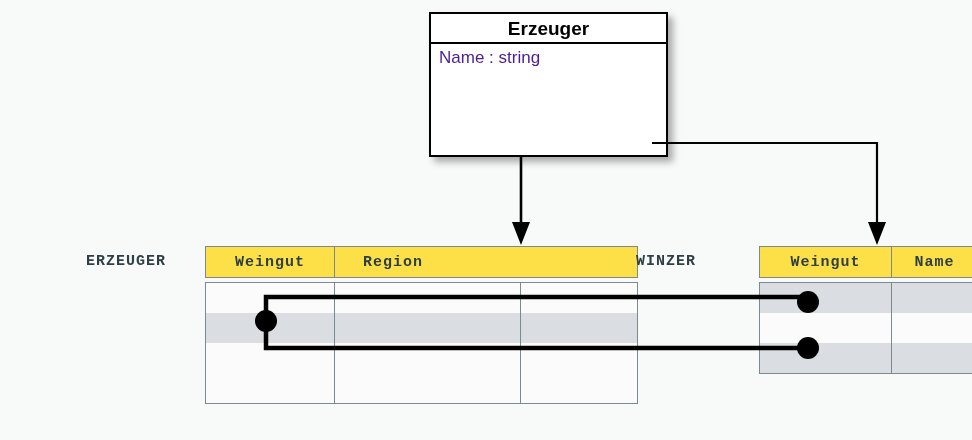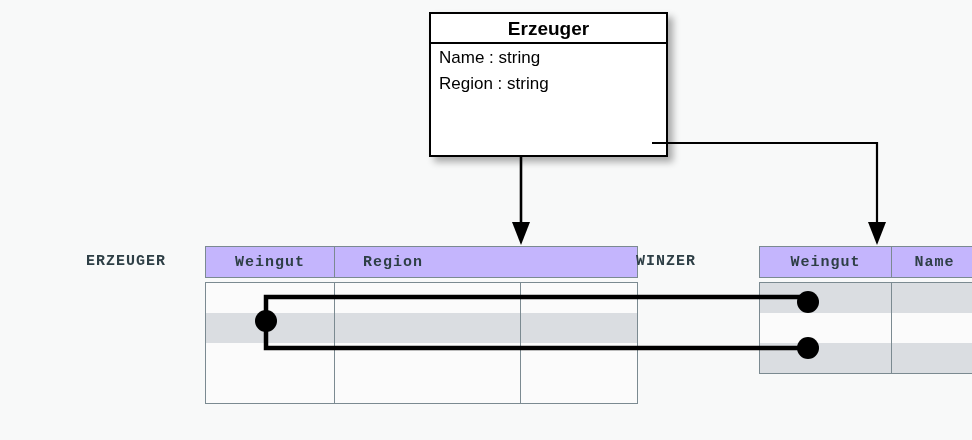--- a/index.html
+++ b/index.html
@@ -40,21 +40,21 @@
     border-bottom: 2px solid #000000;
     box-sizing: border-box;
   }
   .uml-attrs {
     padding: 1px 0 0 8px;
     box-sizing: border-box;
   }
   .uml-attr {
     font-size: 17px;
     line-height: 26px;
-    color: #000000;
+    color: #4c1d95;
     white-space: nowrap;
   }
 
   
   .rel-label {
     position: absolute;
     font-family: "Liberation Mono", "DejaVu Sans Mono", monospace;
     font-weight: bold;
     font-size: 15px;
     letter-spacing: 1px;
@@ -62,21 +62,21 @@
     white-space: nowrap;
     z-index: 4;
   }
   .tbl {
     position: absolute;
     z-index: 4;
   }
   .tbl-head {
     display: flex;
     border: 1px solid #7b8a91;
-    background: #c4b5fd;
+    background: #fde047;
     box-sizing: border-box;
     height: 32px;
   }
   .tbl-head .cell {
     border-right: 1px solid #7b8a91;
     box-sizing: border-box;
     font-family: "Liberation Mono", "DejaVu Sans Mono", monospace;
     font-weight: bold;
     font-size: 15px;
     letter-spacing: 1px;
@@ -120,21 +120,20 @@
 </style>
 </head>
 <body>
 
 <div id="canvas">
 
   <div class="uml-box">
     <div class="uml-title">Erzeuger</div>
     <div class="uml-attrs">
       <div class="uml-attr">Name : string</div>
-      <div class="uml-attr">Region : string</div>
     </div>
   </div>
 
   <div class="rel-label" style="left:38px; top:253px;">ERZEUGER</div>
 
   <div class="tbl" style="left:157px; top:246px; width:433px;">
     <div class="tbl-head">
       <div class="cell" style="width:129px;">Weingut</div>
       <div class="cell" style="width:116px;">Region</div>
     </div>

